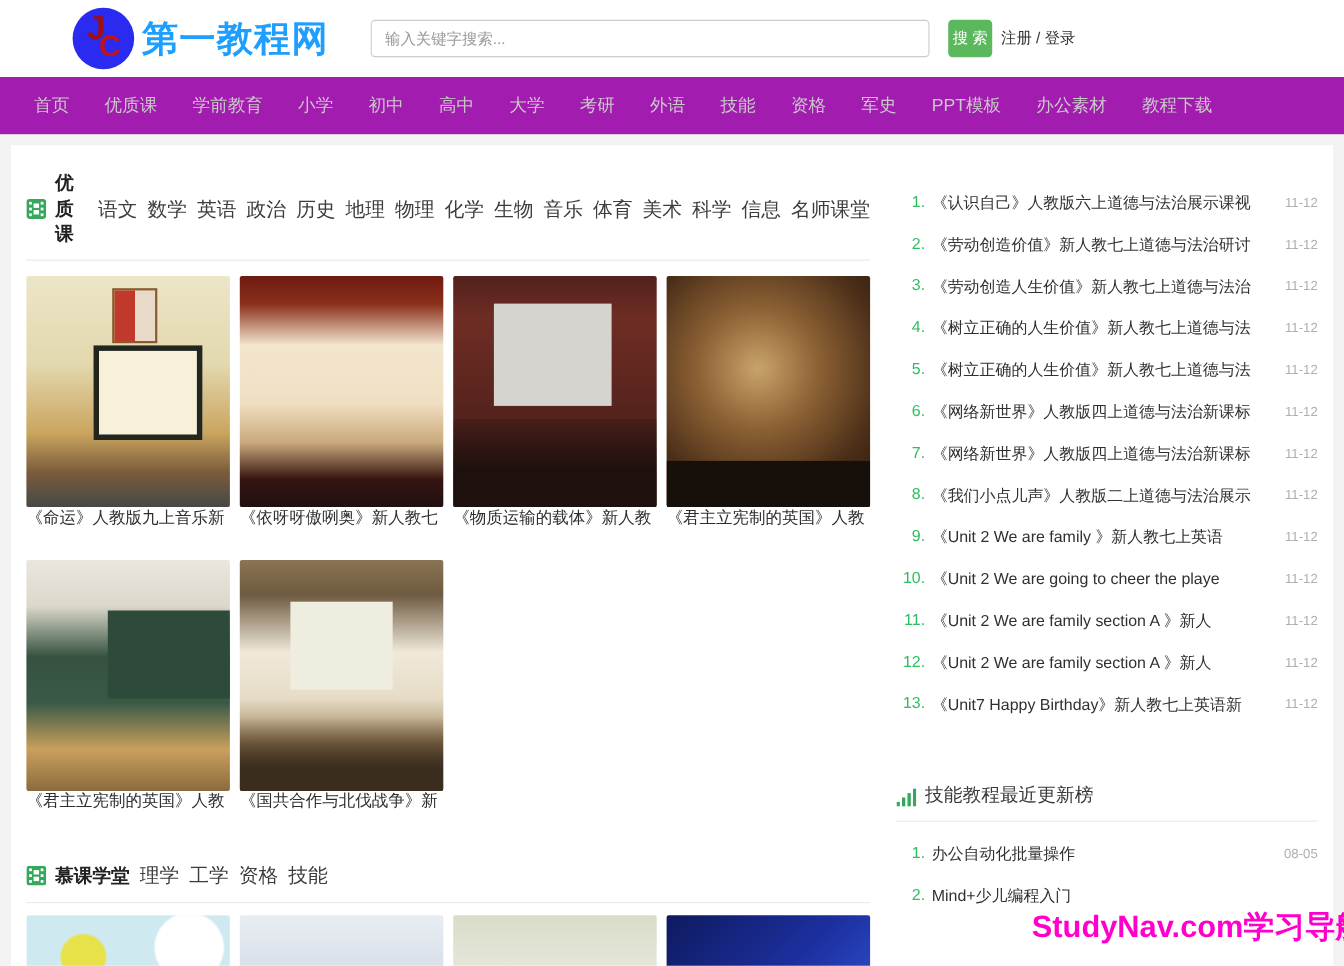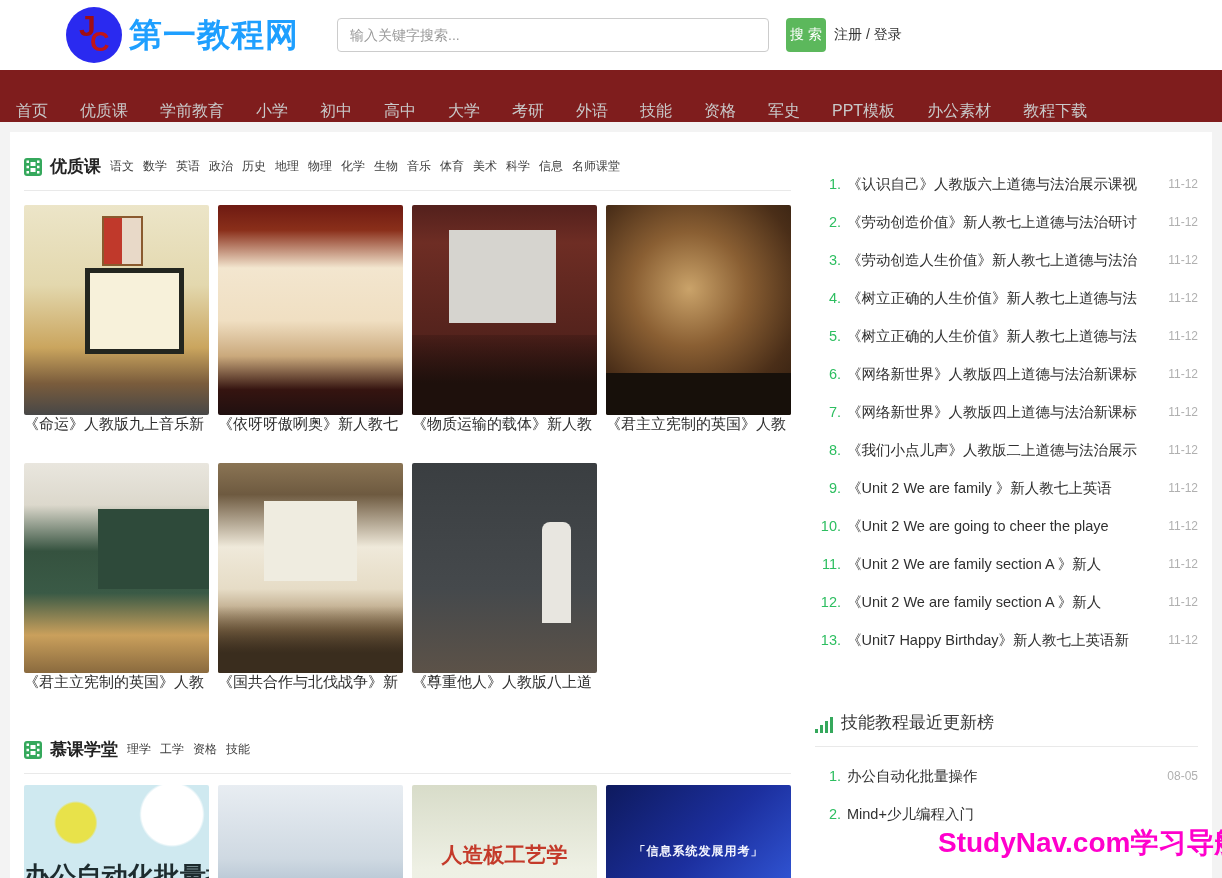--- a/index.html
+++ b/index.html
@@ -10,41 +10,41 @@
   }
   a { text-decoration:none; cursor:pointer; }
 
   
   .header { height:70px; background:#fff; display:flex; align-items:center; }
   .logo { margin-left:66px; display:flex; align-items:center; }
   .logo-circle { width:56px; height:56px; border-radius:50%; background:#2a2af0; position:relative; flex:none; }
   .logo-j { position:absolute; left:13px; top:2px; font-size:30px; font-weight:bold; color:#a00d12; }
   .logo-c { position:absolute; left:24px; top:20px; font-size:27px; font-weight:bold; color:#c01418; }
   .logo-text { color:#1E9FFF; font-size:33px; font-weight:bold; margin-left:7px; letter-spacing:1px; white-space:nowrap;text-align:right; }
-  .search-input { margin-left:38px; width:432px; height:34px; border:1px solid #ccc; border-radius:4px;
+  .search-input { margin-left:38px; width:508px; height:34px; border:1px solid #ccc; border-radius:4px;
     padding:0 12px; font-size:14px; color:#333; outline:none; font-family:inherit; }
   .search-input::placeholder { color:#9a9a9a; }
   .search-btn { margin-left:17px; width:40px; height:34px; background:#5cb85c; border:none; border-radius:4px;
     color:#fff; font-size:14px; cursor:pointer; font-family:inherit; }
   .auth { margin-left:8px; font-size:14px; color:#333; white-space:nowrap; }
 
   
-  .nav { height:52px; background:#7f1d1d; display:flex; align-items:flex-end; }
+  .nav { height:52px; background:#a21caf; display:flex; align-items:center; padding-left:15px; }
   .nav a { color:#c9c9c9; font-size:16px; padding:0 16px; white-space:nowrap; }
 
   
   .main { width:1202px; margin:10px auto 0; background:#fff; padding:23px 14px 0;
     display:flex; gap:24px; min-height:736px; }
   .col-left { width:767px; flex:none; }
   .col-right { width:383px; flex:none; }
 
   .sec-head { display:flex; align-items:center; padding-bottom:12px; border-bottom:1px solid #e9e9e9; }
   .sec-title { font-size:17px; font-weight:bold; color:#222; margin-left:8px; }
   .sec-links { display:flex; }
-  .sec-links a { font-size:12px; color:#3d3d3d; margin-left:9px; white-space:nowrap; }
+  .sec-links a { font-size:18px; color:#3d3d3d; margin-left:9px; white-space:nowrap; }
   .rank-head .sec-title { font-weight:normal; font-size:17px; color:#3a3a3a; }
 
   .icon-film, .icon-chart { flex:none; display:inline-flex; }
 
   
   .grid { display:flex; flex-wrap:wrap; gap:29px 9px; margin-top:14px; }
   .grid.tight { margin-top:11px; }
   .card { width:185px; }
   .thumb { width:185px; height:210px; position:relative; overflow:hidden; border-radius:2px; cursor:pointer; }
   .thumb::before, .thumb::after { content:""; position:absolute; }
@@ -187,24 +187,20 @@
         <a class="caption">《君主立宪制的英国》人教</a>
       </div>
       <div class="card">
         <div class="thumb p6"></div>
         <a class="caption">《君主立宪制的英国》人教</a>
       </div>
       <div class="card">
         <div class="thumb p7"></div>
         <a class="caption">《国共合作与北伐战争》新</a>
       </div>
-      <div class="card">
-        <div class="thumb p8"></div>
-        <a class="caption">《尊重他人》人教版八上道</a>
-      </div>
     </div>
 
     <div class="sec-head sec2">
       <span class="icon-film">
         <svg width="18" height="18" viewBox="0 0 18 18">
             <rect width="18" height="18" rx="3" fill="#35a85c"></rect>
             <rect x="2.5" y="2.5" width="2.5" height="2.5" fill="#fff"></rect>
             <rect x="2.5" y="7.75" width="2.5" height="2.5" fill="#fff"></rect>
             <rect x="2.5" y="13" width="2.5" height="2.5" fill="#fff"></rect>
             <rect x="13" y="2.5" width="2.5" height="2.5" fill="#fff"></rect>

